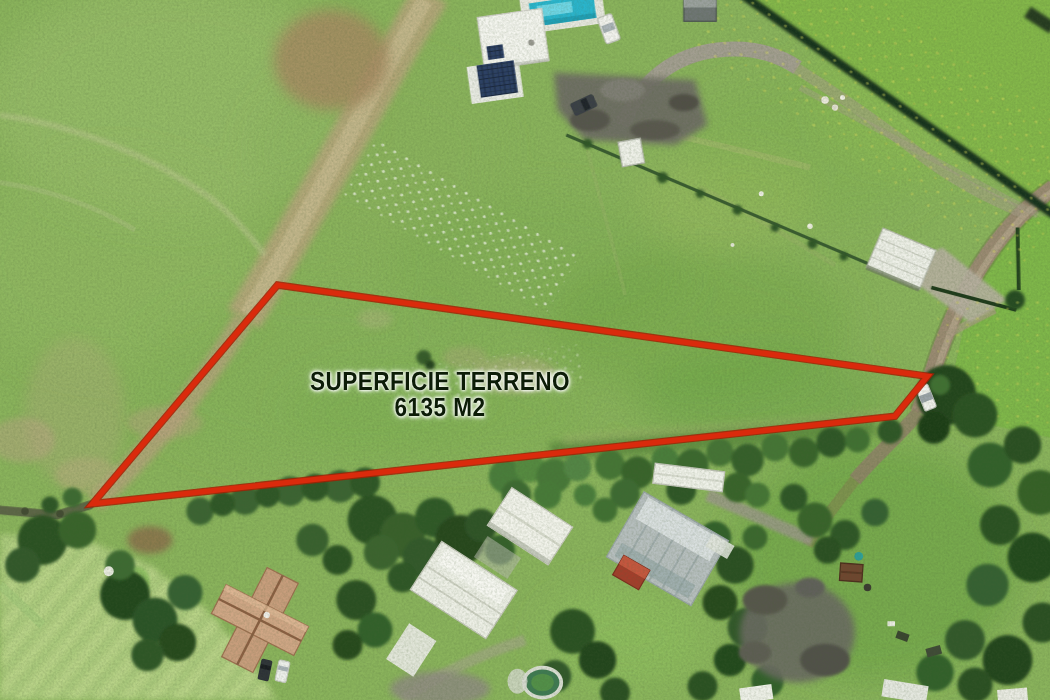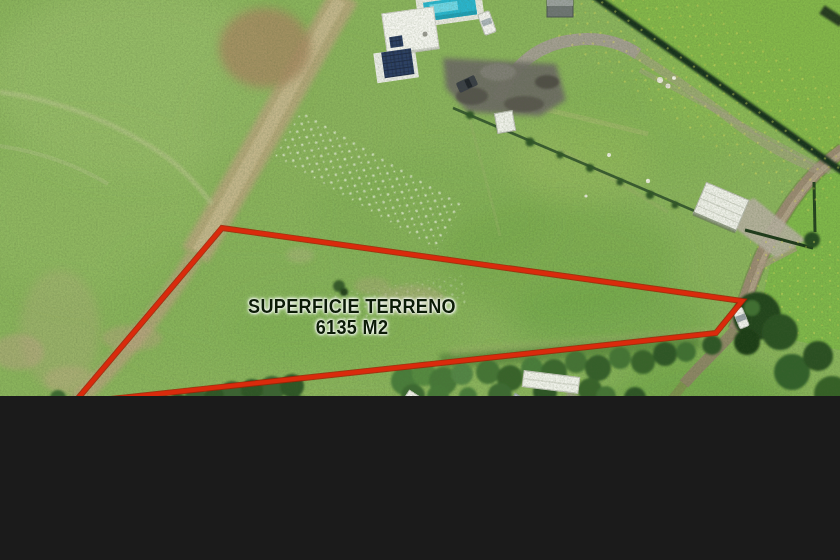--- a/index.html
+++ b/index.html
@@ -1,16 +1,16 @@
 <!DOCTYPE html>
 <html style="--boundary-color: #da2a0c; --boundary-underlay-color: #a32105; --label-color: #0c1c07;"><head>
 <meta charset="utf-8">
 <style>
   html,body{margin:0;padding:0;background:#1b1b1b;}
-  .stage{position:relative;width:840px;height:396px;overflow:hidden;background:#88b25d;}
+  .stage{position:relative;width:840px;height:560px;overflow:hidden;background:#88b25d;}
   .stage svg{position:absolute;inset:0;display:block;}
   .boundary-under{fill:none;stroke:var(--boundary-underlay-color,#a32105);stroke-width:6;stroke-linejoin:miter;opacity:.85;}
   .boundary-main{fill:none;stroke:var(--boundary-color,#da2a0c);stroke-width:4.2;stroke-linejoin:miter;}
   .land-label{
     position:absolute;left:352px;top:295px;
     transform:translateX(-50%) scaleX(.86);transform-origin:50% 0;
     text-align:center;white-space:nowrap;
     font-family:"Liberation Sans",sans-serif;font-weight:bold;
     font-size:21px;line-height:21px;letter-spacing:.4px;
     color:var(--label-color,#0c1c07);

